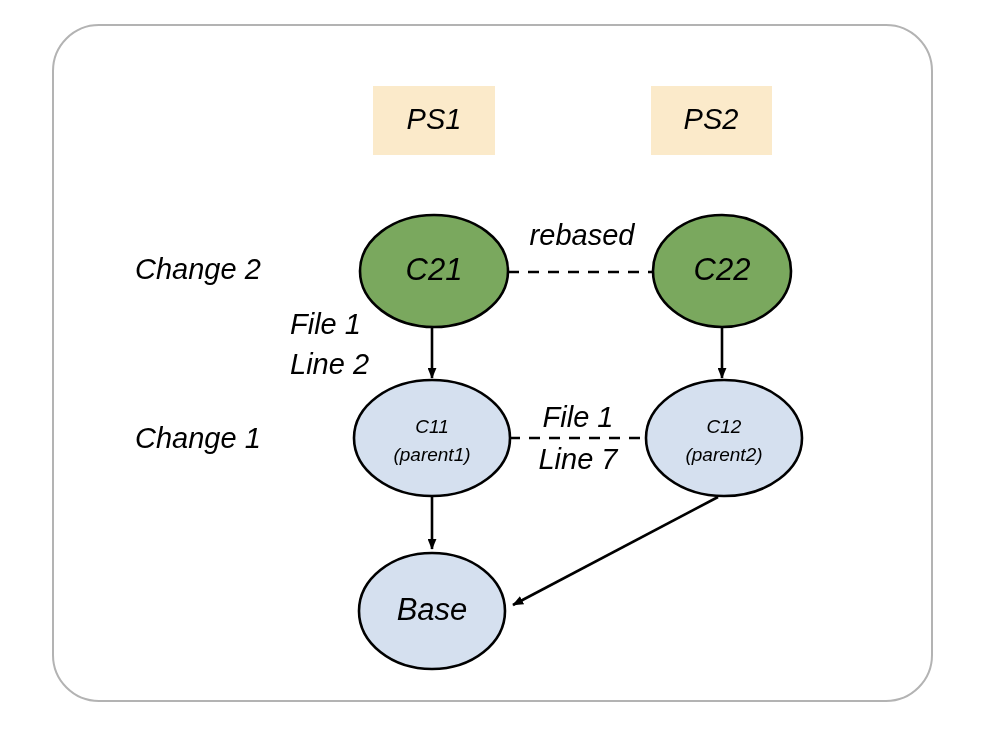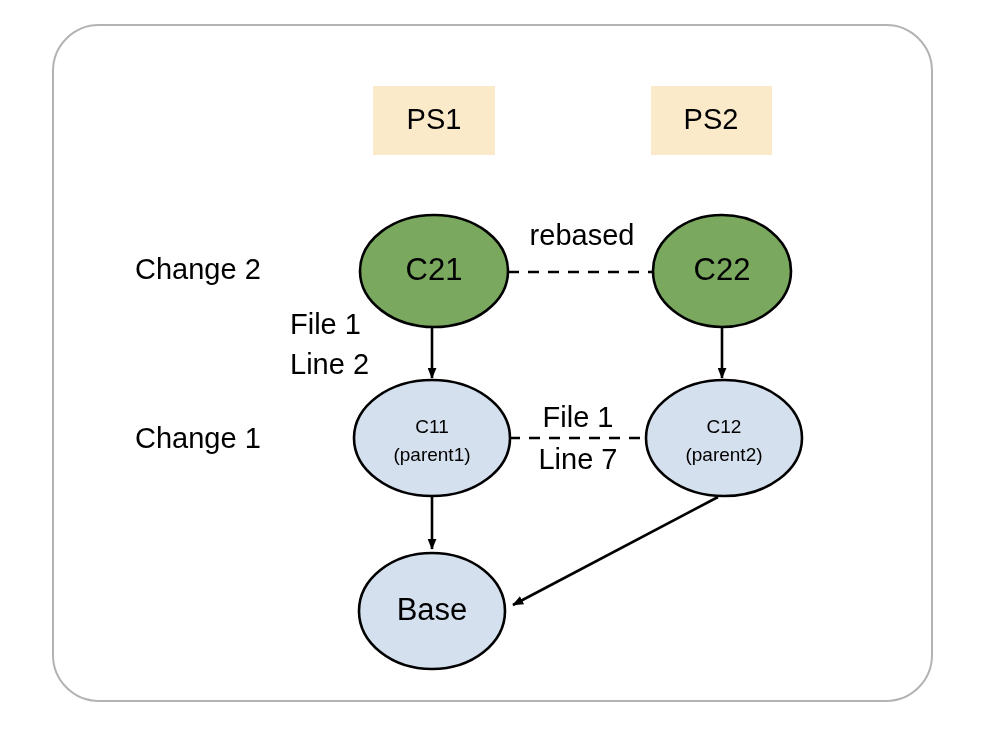--- a/index.html
+++ b/index.html
@@ -10,20 +10,21 @@
   body {
     width: 994px;
     height: 732px;
     font-family: "Liberation Sans", sans-serif;
     overflow: hidden;
   }
   #diagram-root {
     position: relative;
     width: 878px;
     height: 732px;
+    font-style: italic;
   }
   svg.canvas {
     position: absolute;
     top: 0;
     left: 0;
     width: 994px;
     height: 732px;
   }
   text { font-family: "Liberation Sans", sans-serif; fill: #000000; }
   .node-label-main { font-size: 31px; text-anchor: middle; dominant-baseline: middle; }

